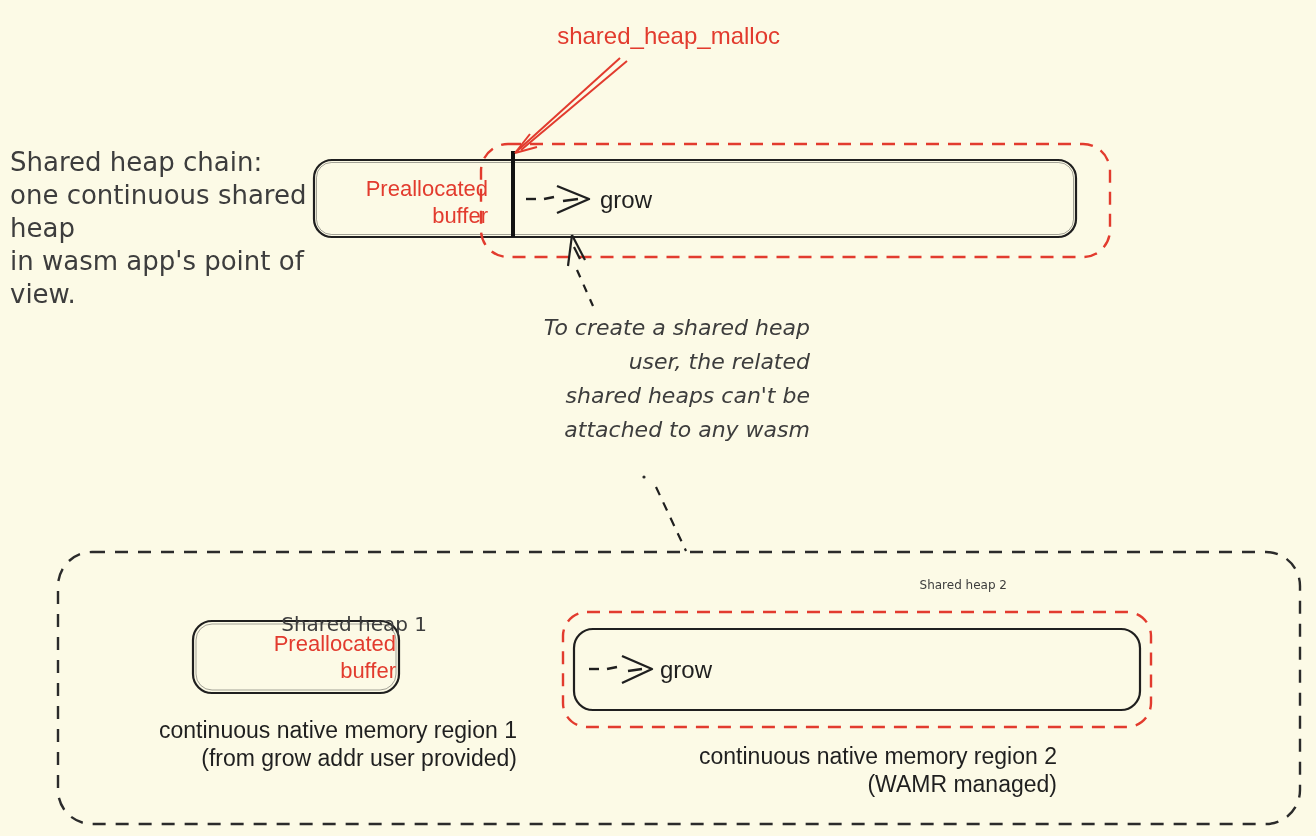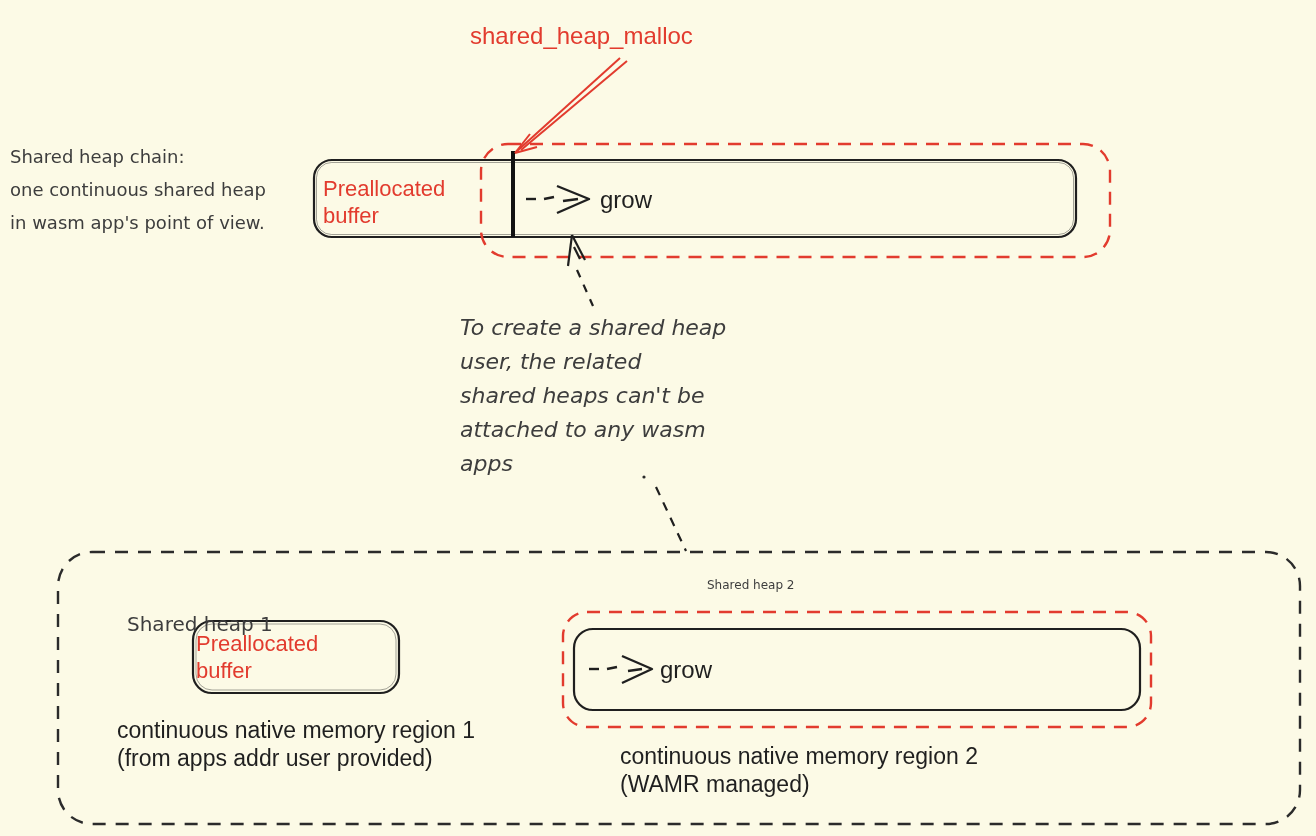--- a/index.html
+++ b/index.html
@@ -13,21 +13,21 @@
   .canvas{
     position:relative;
     width:1316px;height:836px;
     background:var(--bg);
     overflow:hidden;
   }
   .abs{position:absolute;}
   .hand{font-family:"DejaVu Sans", sans-serif;color:var(--soft);}
   .arial{font-family:"Liberation Sans", sans-serif;color:var(--ink);}
   .red-text{color:var(--red);}
-  .center{text-align:left;}
+  .center{text-align:right;}
   svg.overlay{position:absolute;left:0;top:0;width:1316px;height:836px;pointer-events:none;}
   .stroke-ink{stroke:var(--ink);fill:none;}
   .stroke-soft{stroke:#2b2b2b;fill:none;}
   .stroke-red{stroke:var(--red);fill:none;}
 </style>
 </head>
 <body>
 
 <div class="canvas">
 
@@ -85,55 +85,54 @@
     <g class="stroke-ink" stroke-width="2.4">
       <line x1="589" y1="669" x2="599" y2="669"></line>
       <line x1="607" y1="669" x2="617" y2="667"></line>
       <path d="M622 656 L652 669 L622 683" stroke-linejoin="round"></path>
       <line x1="628" y1="671" x2="642" y2="669"></line>
     </g>
   </svg>
 
   <div class="abs arial red-text center" style="left:470px;top:22px;width:310px;font-size:24px;">shared_heap_malloc</div>
 
-  <div class="abs hand" style="left:10px;top:140px;width:320px;font-size:18px;line-height:33px;">
+  <div class="abs hand" style="left:10px;top:146px;width:320px;font-size:26px;line-height:33px;">
     <div>Shared heap chain:</div>
     <div>one continuous shared heap</div>
     <div>in wasm app's point of view.</div>
   </div>
 
   <div class="abs arial red-text center" style="left:323px;top:175px;width:165px;font-size:22px;line-height:27px;">
     <div>Preallocated</div>
     <div>buffer</div>
   </div>
 
   <div class="abs arial" style="left:600px;top:186px;font-size:24px;">grow</div>
 
   <div class="abs hand center" style="left:460px;top:311px;width:350px;font-size:22px;line-height:34px;font-style:italic;">
     <div>To create a shared heap</div>
     <div>user, the related</div>
     <div>shared heaps can't be</div>
     <div>attached to any wasm</div>
-    <div>apps</div>
   </div>
 
   <div class="abs hand center" style="left:127px;top:580px;width:300px;font-size:20px;margin-top:32px;">Shared heap 1</div>
 
   <div class="abs arial red-text center" style="left:196px;top:630px;width:200px;font-size:22px;line-height:27px;">
     <div>Preallocated</div>
     <div>buffer</div>
   </div>
 
   <div class="abs arial center" style="left:117px;top:716px;width:400px;font-size:23px;line-height:28px;">
     <div>continuous native memory region 1</div>
-    <div>(from apps addr user provided)</div>
+    <div>(from grow addr user provided)</div>
   </div>
 
   <div class="abs hand center" style="left:707px;top:578px;width:300px;font-size:12px;">Shared heap 2</div>
 
   <div class="abs arial" style="left:660px;top:656px;font-size:24px;">grow</div>
 
-  <div class="abs arial center" style="left:620px;top:742px;width:400px;font-size:23px;line-height:28px;">
+  <div class="abs arial center" style="left:657px;top:742px;width:400px;font-size:23px;line-height:28px;">
     <div>continuous native memory region 2</div>
     <div>(WAMR managed)</div>
   </div>
 
 </div>
 
 </body></html>

